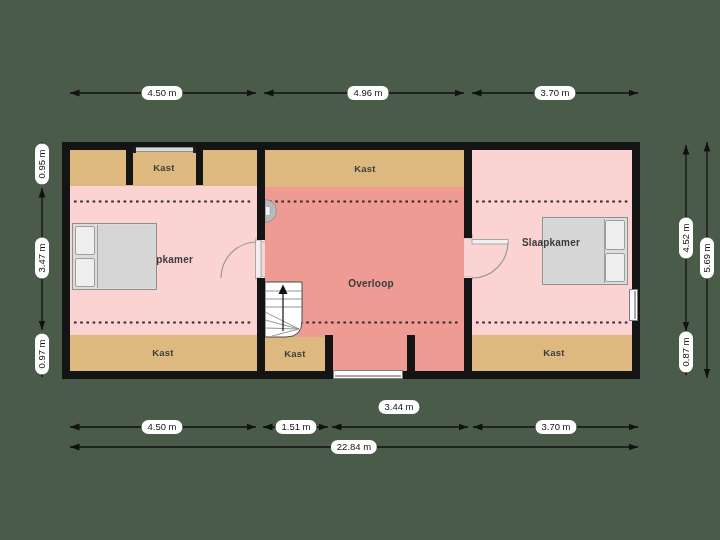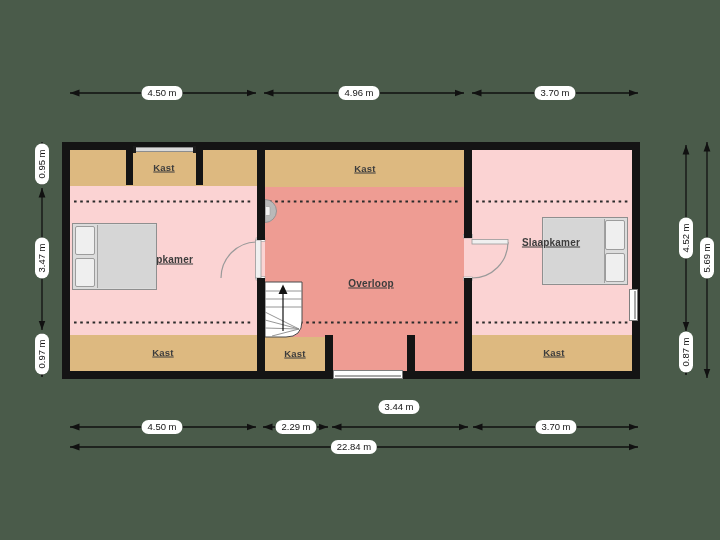--- a/index.html
+++ b/index.html
@@ -10,21 +10,21 @@
   .floor{position:absolute;}
   .f-pink{background:#fbd3d3;}
   .f-salmon{background:#ee9c93;}
   .f-tan{background:#ddb980;}
 
   .wall{position:absolute;background:#141414;}
 
   svg.overlay{position:absolute;left:0;top:0;pointer-events:none;}
 
   .room-label{position:absolute;transform:translate(-50%,-50%);
-    font-size:10px;font-weight:600;color:#3c3c3c;letter-spacing:.2px;white-space:nowrap;text-decoration:underline;}
+    font-size:10px;font-weight:600;color:#3c3c3c;letter-spacing:.2px;white-space:nowrap;}
   .room-label.small{font-size:9.5px;}
 
   .dim{position:absolute;transform:translate(-50%,-50%);background:#ffffff;
     border-radius:8px;padding:1px 6px 2px;font-size:9.5px;color:#141414;
     white-space:nowrap;line-height:11px;z-index:30;}
   .dim.vert{transform:translate(-50%,-50%) rotate(-90deg);}
 
   .bed{position:absolute;background:#dcdcdc;border:1px solid #8f8f8f;box-sizing:border-box;z-index:6;}
   .pillow{position:absolute;background:#efefef;border:1px solid #9c9c9c;border-radius:2px;box-sizing:border-box;}
   .blanket{position:absolute;background:#d6d6d6;box-sizing:border-box;}
@@ -163,25 +163,25 @@
   <div class="room-label small" style="left:164px;top:167px;">Kast</div>
   <div class="room-label small" style="left:365px;top:168px;">Kast</div>
   <div class="room-label" style="left:164px;top:259px;">Slaapkamer</div>
   <div class="room-label" style="left:371px;top:283px;">Overloop</div>
   <div class="room-label" style="left:551px;top:242px;z-index:8;">Slaapkamer</div>
   <div class="room-label small" style="left:163px;top:352px;">Kast</div>
   <div class="room-label small" style="left:295px;top:353px;">Kast</div>
   <div class="room-label small" style="left:554px;top:352px;">Kast</div>
 
   <div class="dim" style="left:162px;top:93px;">4.50 m</div>
-  <div class="dim" style="left:359px;top:93px;">4.96 m</div>
+  <div class="dim" style="left:368px;top:93px;border-radius:6px;">4.96 m</div>
   <div class="dim" style="left:555px;top:93px;">3.70 m</div>
 
   <div class="dim" style="left:162px;top:427px;">4.50 m</div>
-  <div class="dim" style="left:296px;top:427px;">2.29 m</div>
+  <div class="dim" style="left:296px;top:427px;">1.51 m</div>
   <div class="dim" style="left:399px;top:407px;">3.44 m</div>
   <div class="dim" style="left:556px;top:427px;">3.70 m</div>
   <div class="dim" style="left:354px;top:447px;">22.84 m</div>
 
   <div class="dim vert" style="left:42px;top:164px;">0.95 m</div>
   <div class="dim vert" style="left:42px;top:258px;">3.47 m</div>
   <div class="dim vert" style="left:42px;top:354px;">0.97 m</div>
 
   <div class="dim vert" style="left:686px;top:238px;">4.52 m</div>
   <div class="dim vert" style="left:686px;top:352px;">0.87 m</div>

